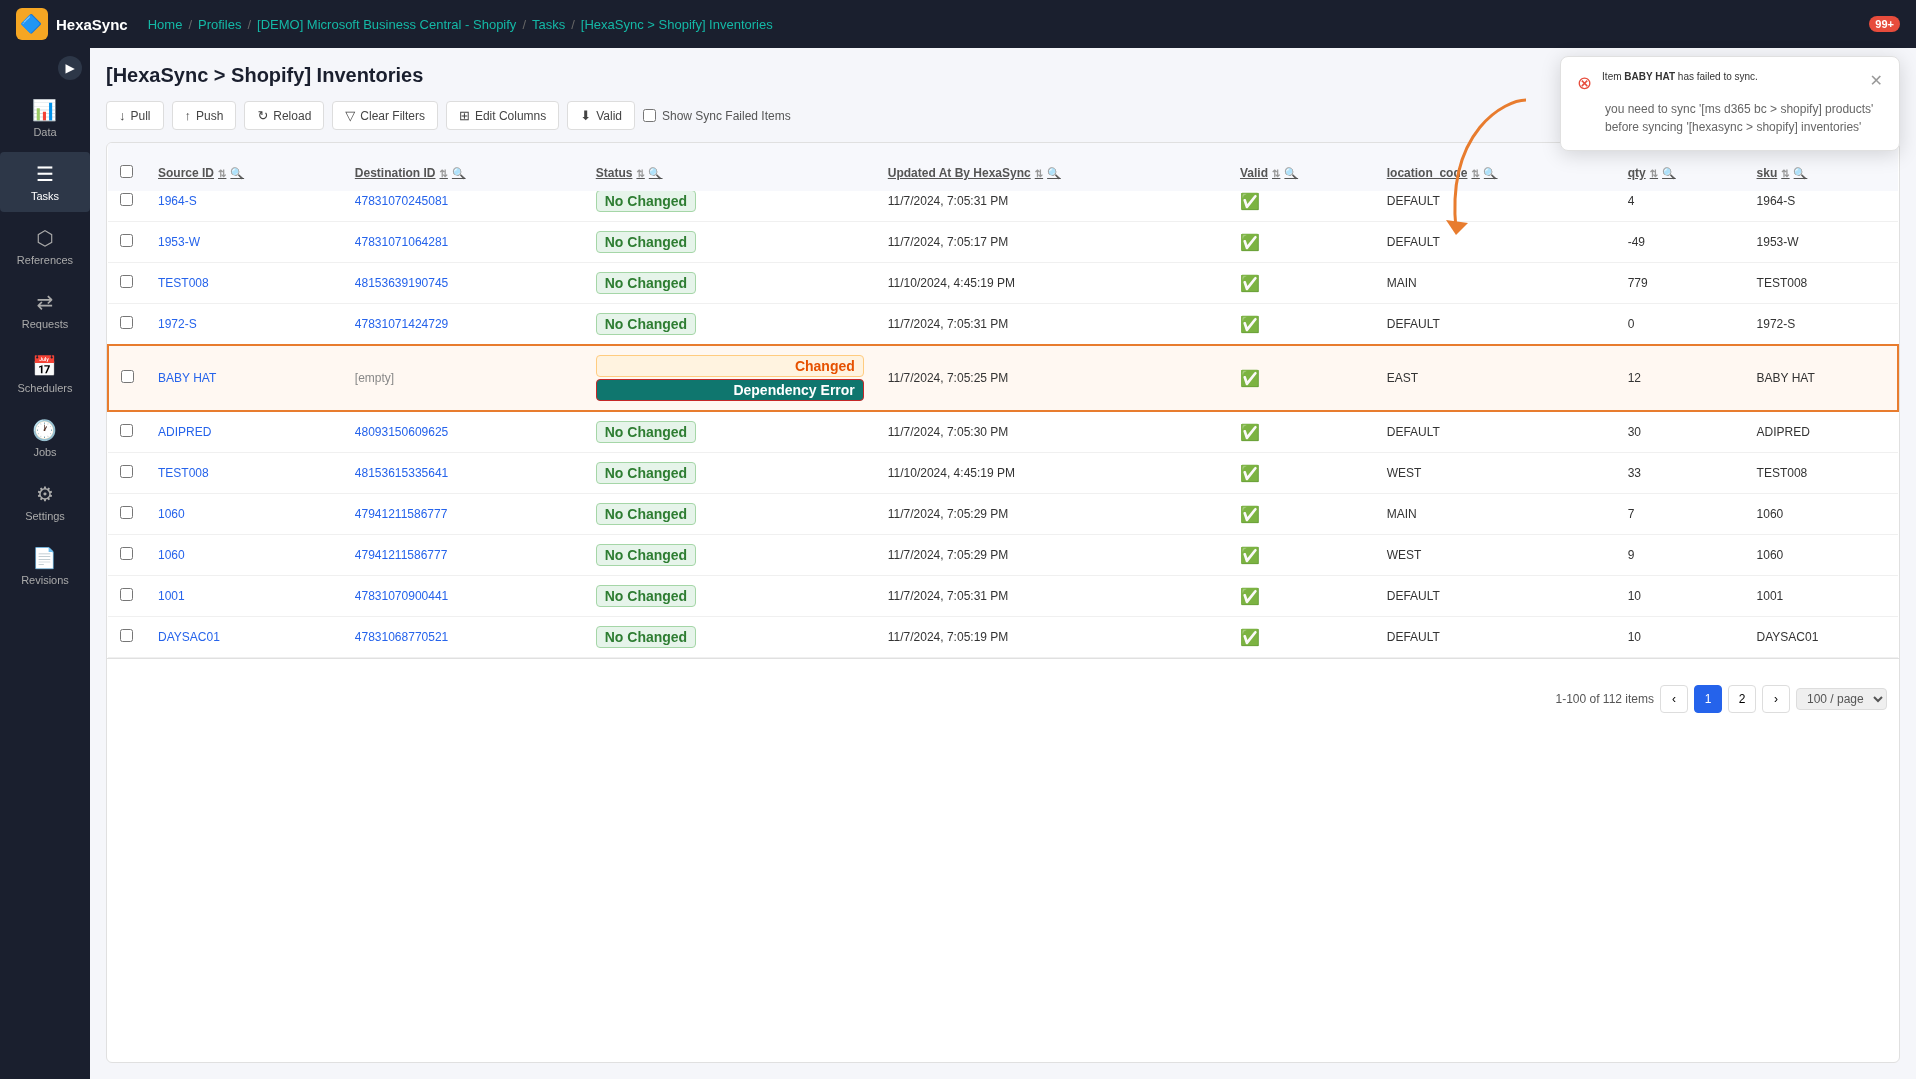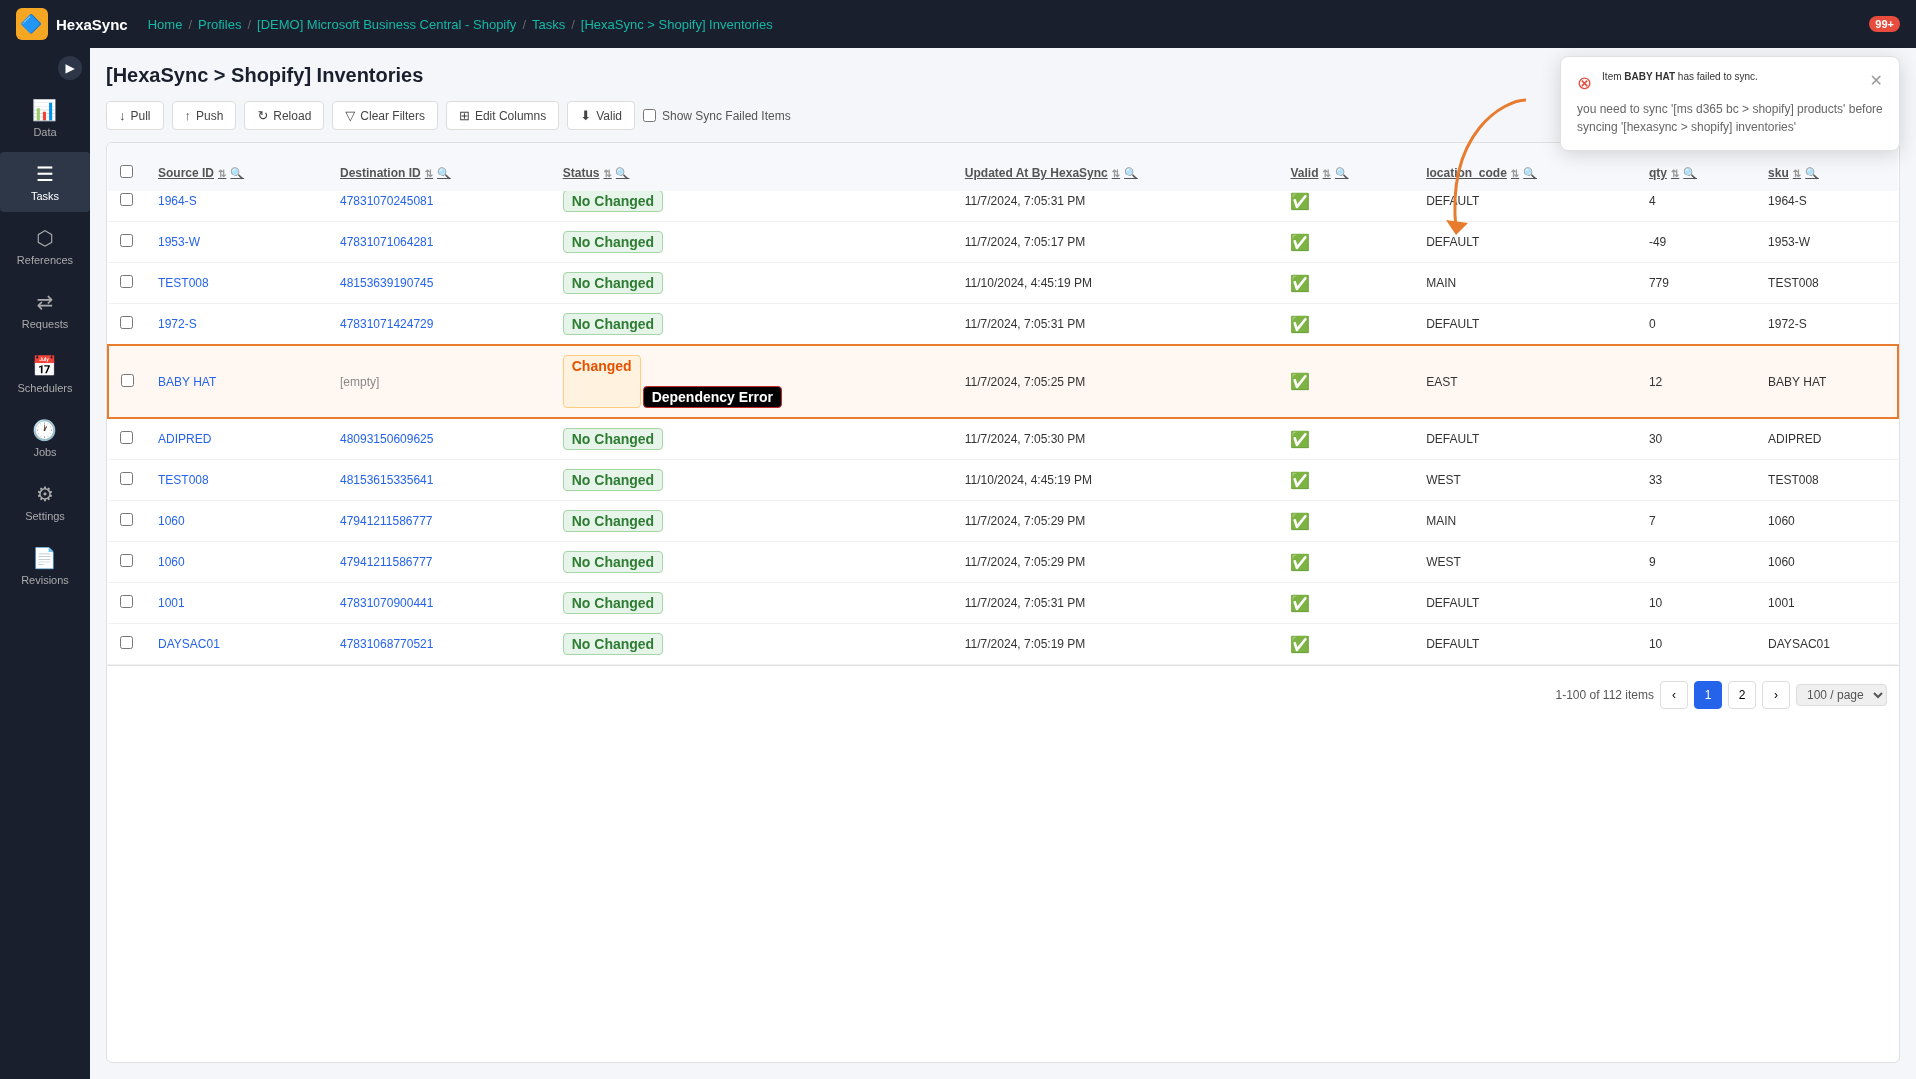--- a/index.html
+++ b/index.html
@@ -96,29 +96,29 @@
 
     .link-cell { color: #2563eb; text-decoration: none; font-weight: 500; cursor: pointer; }
     .empty-cell { color: #888; }
 
     .badge {
       display: inline-block; padding: 2px 8px; border-radius: 4px;
       font-size: 14px; font-weight: 700; white-space: nowrap;
     }
     .badge-nochanged { background: #e6f4ea; color: #2e7d32; border: 1px solid #a5d6a7; }
     .badge-changed { background: #fff3e0; color: #e65100; border: 1px solid #ffcc80; }
-    .badge-error { background: #000000; color: #fff; border: 1px solid #c62828; margin-top: 31px; }
+    .badge-error { background: #0f766e; color: #fff; border: 1px solid #c62828; }
 
     .valid-icon { color: #4caf50; font-size: 16px; }
 
     .checkbox-cell { width: 32px; }
     input[type=checkbox] { cursor: pointer; }
 
     
-    .pagination { display: flex; align-items: center; justify-content: flex-end; padding: 15px 12px; gap: 6px; background: #fff; border-top: 1px solid #e0e0e0; font-size: 12px; color: #555; flex-shrink: 0; }
+    .pagination { display: flex; align-items: center; justify-content: flex-end; padding: 26px 12px; gap: 6px; background: #fff; border-top: 1px solid #e0e0e0; font-size: 12px; color: #555; flex-shrink: 0; }
     .page-btn { width: 28px; height: 28px; border: 1px solid #ddd; background: #fff; border-radius: 4px; cursor: pointer; display: flex; align-items: center; justify-content: center; font-size: 12px; }
     .page-btn.active { background: #2563eb; color: #fff; border-color: #2563eb; }
     .page-select { border: 1px solid #ddd; border-radius: 4px; padding: 2px 6px; font-size: 12px; color: #555; cursor: pointer; }
 
     
     .footer { background: #fff; border-top: 1px solid #e0e0e0; padding: 10px 16px; display: flex; justify-content: space-between; align-items: center; font-size: 12px; color: #888; flex-shrink: 0; }
     .footer-links { display: flex; gap: 16px; }
     .footer-links a { color: #2563eb; text-decoration: none; }
 
     
@@ -127,32 +127,32 @@
       background: #fff; border: 1px solid #e0e0e0; border-radius: 8px;
       padding: 14px 16px; width: 340px;
       box-shadow: 0 4px 20px rgba(0,0,0,0.15);
       z-index: 100;
     }
     .toast-header { display: flex; align-items: flex-start; gap: 10px; margin-bottom: 6px; }
     .toast-error-icon { color: #e74c3c; font-size: 18px; flex-shrink: 0; margin-top: 1px; }
     .toast-title { font-size: 10px; font-weight: 500; flex: 1; }
     .toast-title strong { font-weight: 700; }
     .toast-close { cursor: pointer; color: #999; font-size: 16px; flex-shrink: 0; }
-    .toast-body { font-size: 12px; color: #666; line-height: 1.5; }
+    .toast-body { font-size: 12px; color: #666; line-height: 1.5; margin-left: 28px; }
 
     
     .arrow-overlay {
       position: fixed;
       top: 90px;
       right: 370px;
       pointer-events: none;
       z-index: 99;
     }
 
-    .status-cell { display: flex; flex-direction: row; gap: 2px; text-align: right; }
+    .status-cell { display: flex; flex-direction: column; gap: 2px; text-align: right; }
   </style>
 </head>
 <body>
 
 <div class="app-wrapper">
 
   <nav class="top-nav">
     <div class="logo">
       <div class="logo-icon">🔷</div>
       <span>HexaSync</span>

